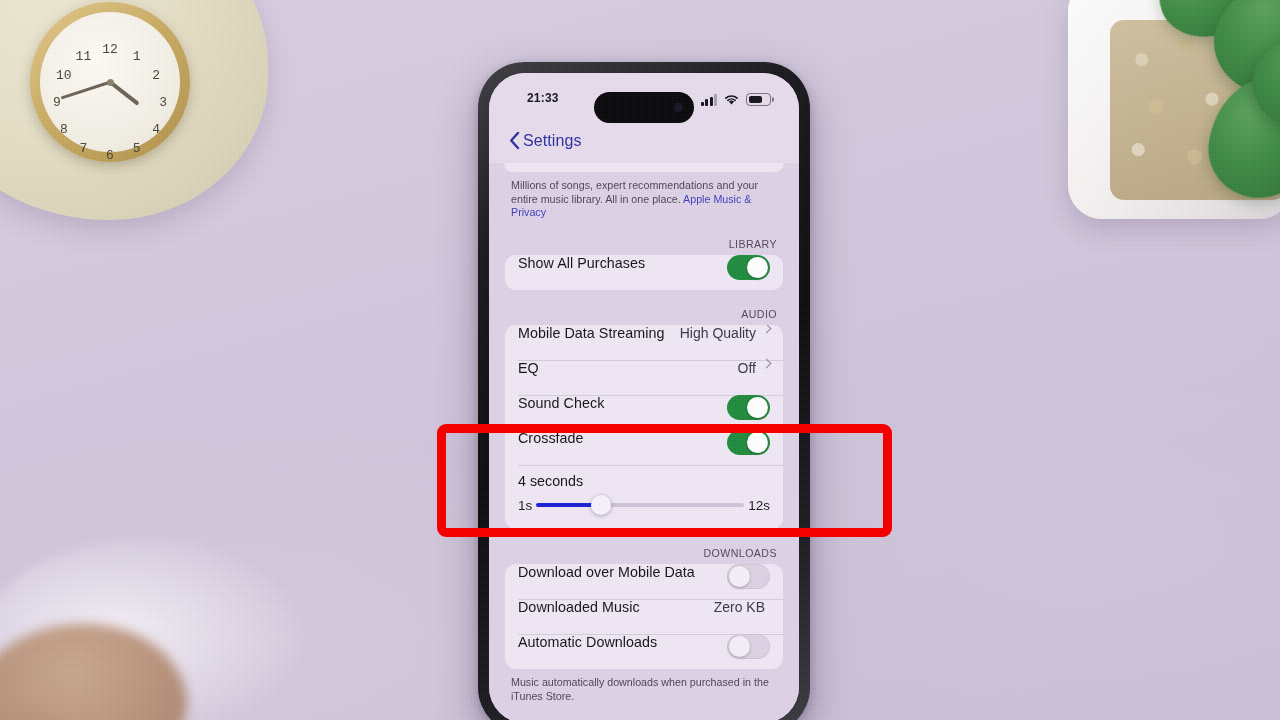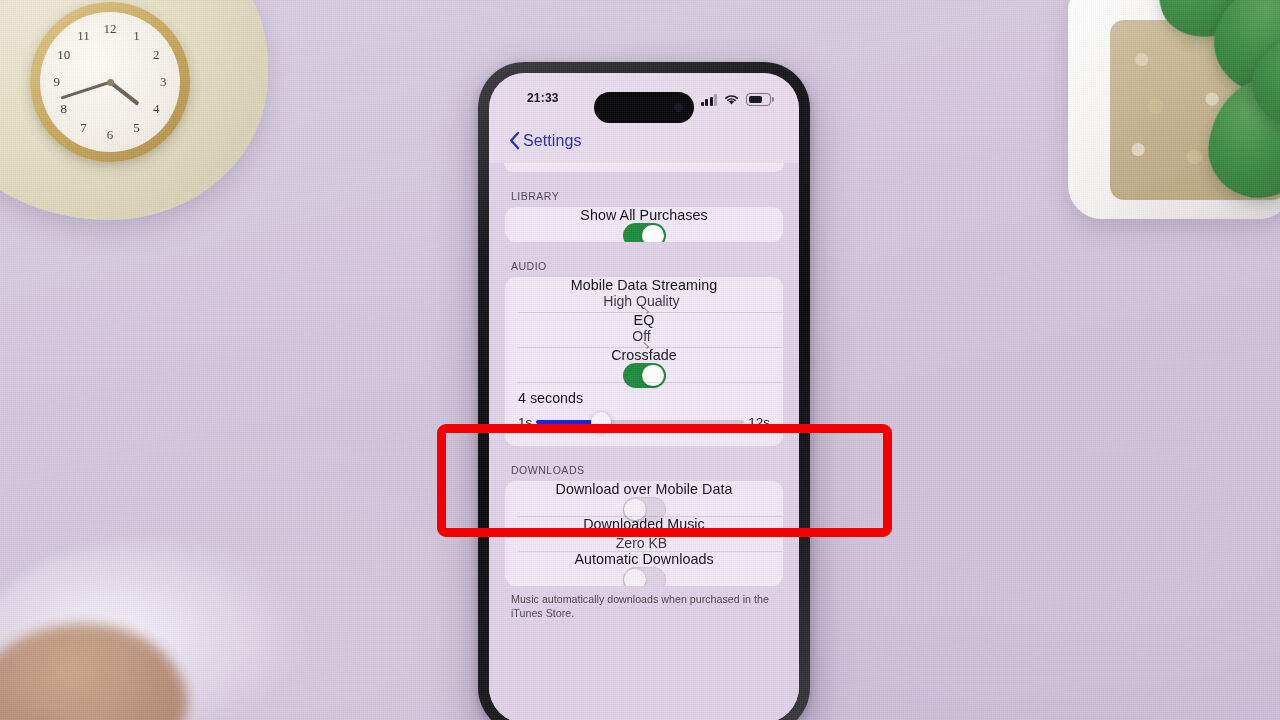--- a/index.html
+++ b/index.html
@@ -63,24 +63,25 @@
     position: absolute;
     left: 10px;
     top: 10px;
     right: 10px;
     bottom: 10px;
     border-radius: 50%;
     background: radial-gradient(circle at 40% 35%, #fdfbf6 0%, #f2eee4 70%, #e6e0d2 100%);
   }
   .clock-num {
     position: absolute;
-    font-family: Liberation Serif, serif;
+    font-family: Liberation Mono, monospace;
     font-size: 13px;
     color: #4a4336;
     transform: translate(-50%, -50%);
+    margin-top: 20px;
   }
   .clock-hand {
     position: absolute;
     left: 50%;
     bottom: 50%;
     background: #6b6254;
     transform-origin: 50% 100%;
     border-radius: 2px;
   }
   #clock-hand-h { width: 4px; height: 36px; margin-left: -2px; transform: rotate(128deg); }
@@ -340,35 +341,34 @@
     padding: 7px 6px 0 6px;
   }
   .footnote .link { color: #3b3fbf; }
 
   .section-header {
     font-size: 10.6px;
     letter-spacing: .45px;
     color: #4e4857;
     padding: 18px 6px 5px 6px;
     text-transform: uppercase;
+    text-align: right;
   }
 
   .card {
     background: #f0e7f5;
     border-radius: 11px;
     overflow: hidden;
   }
 
   .row {
     position: relative;
     display: flex;
-    align-items: center;
     height: 35px;
     padding: 0 13px;
-    flex-direction: column;
   }
   .row + .row::before {
     content: "";
     position: absolute;
     left: 13px; right: 0; top: 0;
     height: 1px;
     background: rgba(90,78,104,.17);
   }
   .row-label {
     flex: 1;
@@ -560,20 +560,23 @@
           </svg>
           <span id="back-label">Settings</span>
         </div>
         <div id="nav-title">Music</div>
       </div>
 
       <div id="content">
 
         <div id="cut-card"></div>
 
+        <div class="footnote">
+          <span>Millions of songs, expert recommendations and your entire music library. All in one place. </span><span class="link">Apple Music &amp; Privacy</span>
+        </div>
 
         <div class="section-header">LIBRARY</div>
         <div class="card">
           <div class="row">
             <span class="row-label">Show All Purchases</span>
             <div class="toggle on">
               <div class="knob"></div>
             </div>
           </div>
         </div>
@@ -586,20 +589,26 @@
             <span class="row-value">High Quality</span>
             <span class="chevron-right"></span>
           </div>
 
           <div class="row">
             <span class="row-label">EQ</span>
             <span class="row-value">Off</span>
             <span class="chevron-right"></span>
           </div>
 
+          <div class="row">
+            <span class="row-label">Sound Check</span>
+            <div class="toggle on">
+              <div class="knob"></div>
+            </div>
+          </div>
 
           <div class="row">
             <span class="row-label">Crossfade</span>
             <div class="toggle on">
               <div class="knob"></div>
             </div>
           </div>
 
           <div id="crossfade-slider-row">
             <div id="crossfade-value">4 seconds</div>

